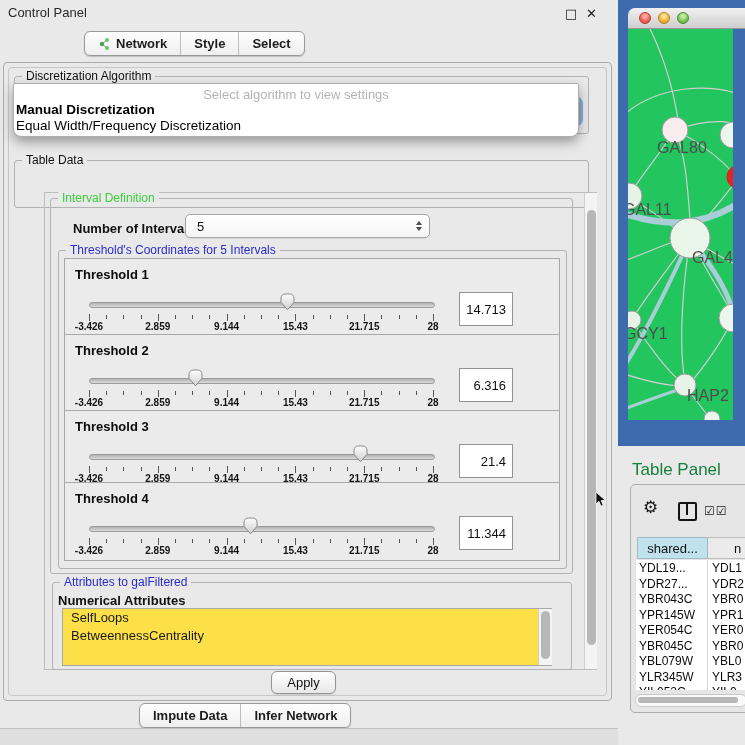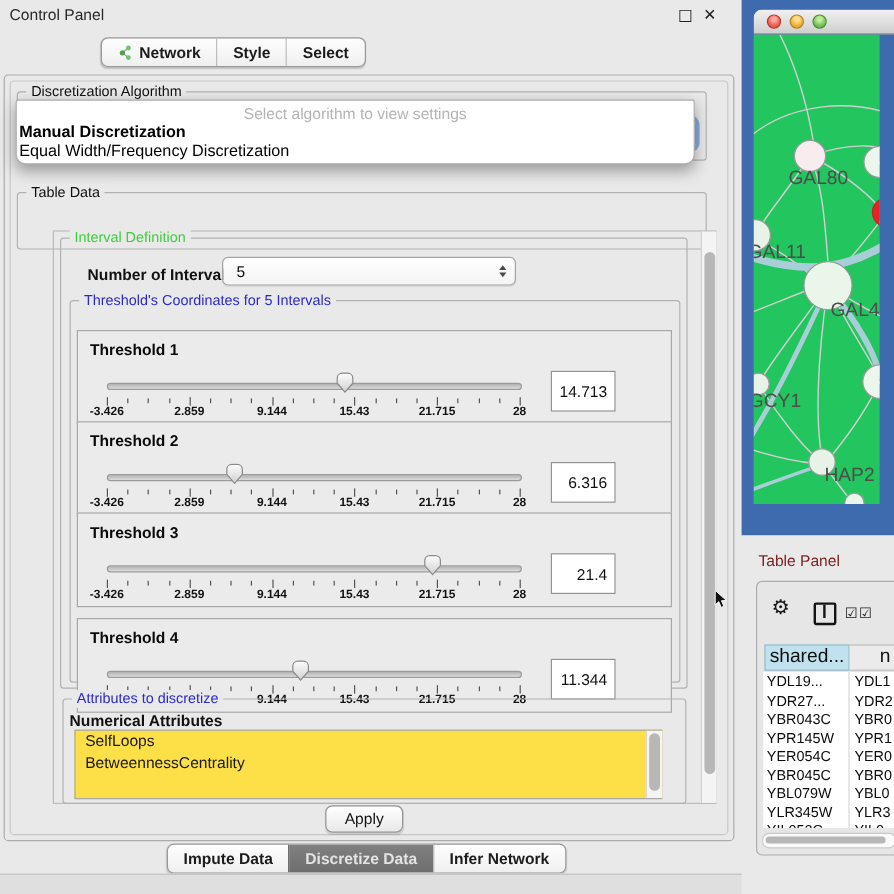--- a/index.html
+++ b/index.html
@@ -59,30 +59,30 @@
   
   .btn{position:absolute;left:271px;top:671px;width:63px;height:21px;border:1px solid #949494;
        border-radius:6px;background:linear-gradient(#ffffff,#e8e8e8);font-size:13px;color:#111;
        display:flex;align-items:center;justify-content:center;box-shadow:0 1px 1px rgba(0,0,0,.12);}
   
   .blue{left:618px;top:0;width:127px;height:446px;background:#3e6aae;}
   .net-tb{left:628px;top:8px;width:117px;height:21px;border-radius:7px 0 0 0;
           background:linear-gradient(#f1f1f1,#cecece);border-bottom:1px solid #979797;box-sizing:border-box;}
   .light{position:absolute;top:4px;width:12px;height:12px;border-radius:50%;box-sizing:border-box;}
   .net-canvas{left:628px;top:29px;width:105px;height:391px;background:#22c55e;overflow:hidden;}
-  .tp-title{left:632px;top:460px;font-size:13px;color:#7f1d1d;}
+  .tp-title{left:632px;top:460px;font-size:17px;color:#15803d;}
   .tp-box{left:630px;top:484px;width:120px;height:229px;background:#e6e6e6;border:1px solid #adadad;
           border-radius:5px;box-sizing:border-box;}
   .tp-gear{position:absolute;left:12px;top:14px;font-size:17px;color:#1a1a1a;
            font-family:"DejaVu Sans",sans-serif;line-height:17px;}
   .tp-cols{position:absolute;left:47px;top:17px;width:15px;height:15px;border:2px solid #141414;border-radius:2px;}
   .tp-cols .mid{position:absolute;left:6px;top:0;width:2px;height:11px;background:#141414;}
   .tp-checks{position:absolute;left:73px;top:19px;font-size:12px;color:#1a1a1a;letter-spacing:1px;
              font-family:"DejaVu Sans",sans-serif;}
-  .tp-hcell{position:absolute;top:52px;height:22px;box-sizing:border-box;font-size:16px;
+  .tp-hcell{position:absolute;top:52px;height:22px;box-sizing:border-box;font-size:13px;
             display:flex;align-items:center;justify-content:center;}
   .tp-rows{position:absolute;left:5px;top:75px;width:114px;height:130px;background:#fff;overflow:hidden;}
   .tp-row{position:relative;height:15.5px;font-size:12px;color:#0c0c0c;white-space:nowrap;}
   .tp-row .c1{position:absolute;left:3px;top:1px;}
   .tp-row .c2{position:absolute;left:76px;top:1px;}
   .tp-div{position:absolute;left:71px;top:0;width:1px;height:130px;background:#d8d8d8;}
 </style>
 </head>
 <body>
 
@@ -158,21 +158,21 @@
     <span>5</span>
     <div class="arrows">
         <div class="tri up"></div>
         <div class="tri dn"></div>
       </div>
   </div>
 
   <div class="group" style="left:58px;top:250px;width:507px;height:317px;">
     <span class="legend" style="color: rgb(42, 42, 204);">Threshold's Coordinates for 5 Intervals</span>
   </div>
-  <div class="abs" id="thresholds" style="left:64px;top:258px;width:496px;height:306px;margin-top:17px;">
+  <div class="abs" id="thresholds" style="left:64px;top:258px;width:496px;height:306px;">
       <div class="tbox" style="top: 0px;">
         <div class="tlabel">Threshold 1</div>
         <div class="track"></div>
         <div class="tick major" style="left: 24px;"></div>
         <div class="tick minor" style="left: 41.2px;"></div>
         <div class="tick minor" style="left: 58.4px;"></div>
         <div class="tick minor" style="left: 75.6px;"></div>
         <div class="tick major" style="left: 92.8px;"></div>
         <div class="tick minor" style="left: 110px;"></div>
         <div class="tick minor" style="left: 127.2px;"></div>
@@ -264,21 +264,21 @@
         <div class="tlab" style="left: 92.8px;">2.859</div>
         <div class="tlab" style="left: 161.6px;">9.144</div>
         <div class="tlab" style="left: 230.4px;">15.43</div>
         <div class="tlab" style="left: 299.2px;">21.715</div>
         <div class="tlab" style="left: 368px;">28</div>
         <div class="handle" style="left: 287.254px;"><svg width="17" height="18" viewBox="0 0 17 18">
             <path d="M2,5.2 C2,2.8 3.8,1 6.2,1 L10.8,1 C13.2,1 15,2.8 15,5.2 L15,9.3 L8.5,16.8 L2,9.3 Z" fill="url(#hg)" stroke="#898989"></path>
           </svg></div>
         <div class="vbox">21.4</div>
       </div>
-      <div class="tbox" style="top: 240px;">
+      <div class="tbox" style="top: 224px;">
         <div class="tlabel">Threshold 4</div>
         <div class="track"></div>
         <div class="tick major" style="left: 24px;"></div>
         <div class="tick minor" style="left: 41.2px;"></div>
         <div class="tick minor" style="left: 58.4px;"></div>
         <div class="tick minor" style="left: 75.6px;"></div>
         <div class="tick major" style="left: 92.8px;"></div>
         <div class="tick minor" style="left: 110px;"></div>
         <div class="tick minor" style="left: 127.2px;"></div>
         <div class="tick minor" style="left: 144.4px;"></div>
@@ -302,39 +302,36 @@
         <div class="tlab" style="left: 299.2px;">21.715</div>
         <div class="tlab" style="left: 368px;">28</div>
         <div class="handle" style="left: 177.178px;"><svg width="17" height="18" viewBox="0 0 17 18">
             <path d="M2,5.2 C2,2.8 3.8,1 6.2,1 L10.8,1 C13.2,1 15,2.8 15,5.2 L15,9.3 L8.5,16.8 L2,9.3 Z" fill="url(#hg)" stroke="#898989"></path>
           </svg></div>
         <div class="vbox">11.344</div>
       </div>
     </div>
 
   <div class="group" style="left:52px;top:582px;width:518px;height:86px;">
-    <span class="legend" style="color: rgb(42, 42, 204);">Attributes to discretize</span>
+    <span class="legend" style="color: rgb(42, 42, 204);">Attributes to galFiltered</span>
   </div>
   <div class="abs" style="left:58px;top:593px;font-size:13px;font-weight:700;">Numerical Attributes</div>
   <div class="attr-list" id="attr-list">
       <div class="attr-item">SelfLoops</div>
       <div class="attr-item">BetweennessCentrality</div>
     </div>
   <div class="sbar" style="left:538px;top:609px;width:13px;height:56px;">
     <div class="sthumb" style="left:2px;top:2px;width:9px;height:48px;"></div>
   </div>
 
   <div class="btn">Apply</div>
 
   <div class="tabs" id="bottom-tabs" style="left:139px;top:703px;">
       <div class="seg">
         <span>Impute Data</span>
-      </div>
-      <div class="seg sel">
-        <span>Discretize Data</span>
       </div>
       <div class="seg">
         <span>Infer Network</span>
       </div>
     </div>
   <div class="abs" style="left:0;top:728px;width:618px;height:17px;background:#dfdfdf;border-top:1px solid #c2c2c2;"></div>
 
   <div class="abs blue"></div>
   <div class="abs net-tb">
     <span class="light" style="left:11px;border:1px solid #b23a30;background:radial-gradient(circle at 50% 32%,#ffa49a 0 20%,#ec665b 55%,#d5443a 100%);"></span>

